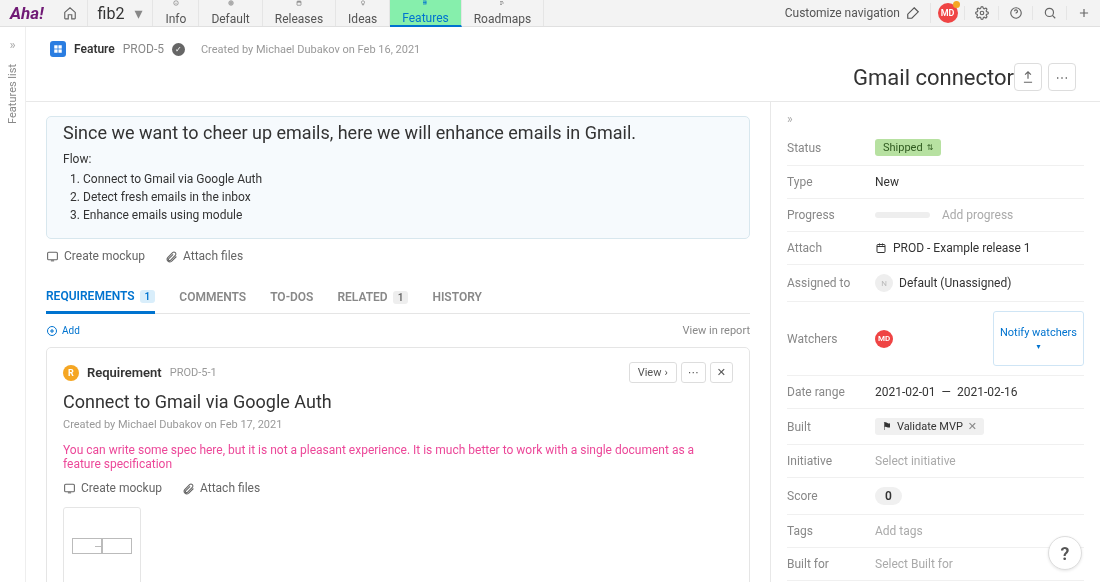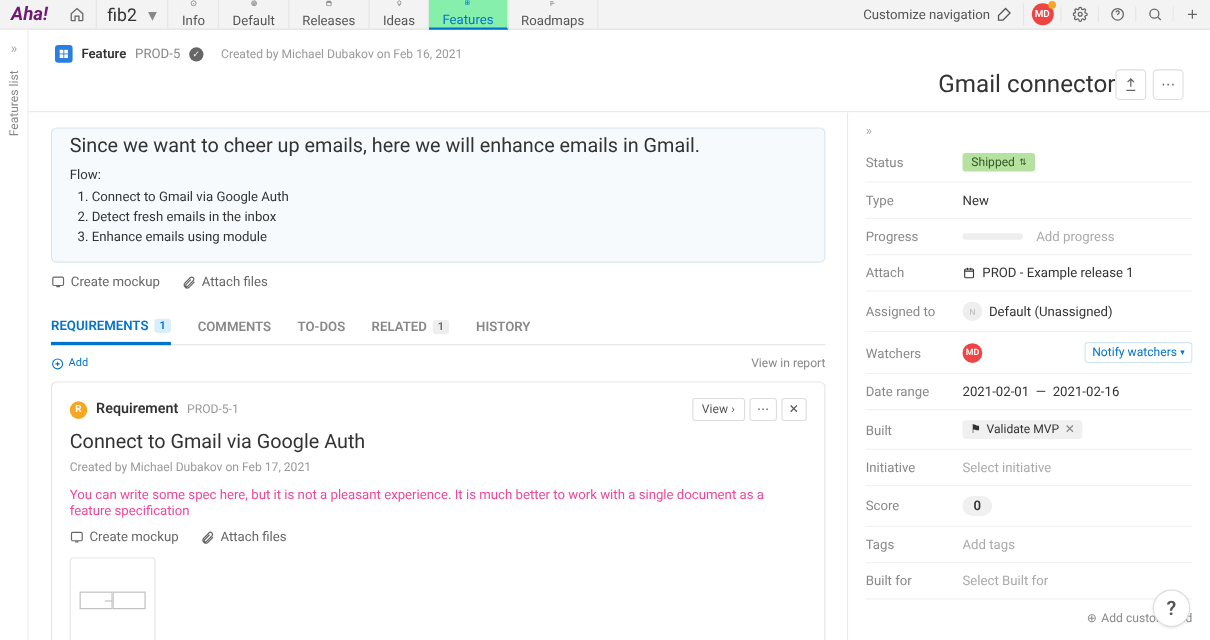--- a/index.html
+++ b/index.html
@@ -92,21 +92,21 @@
 
 .field-row { display: flex; align-items: center; padding: 9px 0; border-bottom: 1px solid #f0f0f0; gap: 10px; }
 .field-row:last-of-type { border-bottom: none; }
 .field-label { width: 78px; font-size: 12px; color: #888; flex-shrink: 0; }
 .field-val { font-size: 12px; color: #333; flex: 1; display: flex; align-items: center; gap: 6px; }
 .field-val.placeholder { color: #aaa; }
 .pill-green { background: #b7e1a1; color: #2f5a1f; padding: 2px 8px; border-radius: 3px; font-size: 11px; display: inline-flex; align-items: center; gap: 4px; }
 .prog-track { flex: 1; height: 6px; background: #eee; border-radius: 3px; max-width: 55px; margin-right: 6px; }
 .unassigned-av { width: 18px; height: 18px; border-radius: 50%; background: #eee; color: #bbb; display: flex; align-items: center; justify-content: center; font-size: 8px; }
 .watchers-row { justify-content: space-between; }
-.notify-link { color: #0073cf; font-size: 11px; border: 1px solid #cfe5f5; padding: 2px 6px; border-radius: 3px; cursor: pointer; display: flex; align-items: center; gap: 3px; }
+.notify-link { color: #0073cf; font-size: 11px; border: 1px solid #cfe5f5; padding: 14px 6px; border-radius: 3px; cursor: pointer; display: flex; align-items: center; gap: 3px; flex-direction: column; }
 .goal-chip { background: #f0f0f0; padding: 2px 7px; border-radius: 3px; display: inline-flex; align-items: center; gap: 5px; font-size: 11px; }
 .goal-chip .x { color: #888; cursor: pointer; }
 .score-pill { background: #f0f0f0; padding: 2px 10px; border-radius: 10px; font-weight: 600; }
 .add-custom { text-align: right; font-size: 11px; color: #888; margin-top: 10px; cursor: pointer; display: flex; align-items: center; justify-content: flex-end; gap: 4px; }
 
 .help-fab { position: absolute; right: 18px; bottom: 12px; width: 34px; height: 34px; border-radius: 50%; background: #fff; border: 1px solid #ddd; box-shadow: 0 1px 3px rgba(0,0,0,0.1); display: flex; align-items: center; justify-content: center; font-size: 18px; color: #555; cursor: pointer; font-weight: 600; }
 
 .check-ic { width: 13px; height: 13px; background: #666; border-radius: 50%; display: inline-flex; align-items: center; justify-content: center; color: #fff; font-size: 8px; }
 </style>
 </head>

